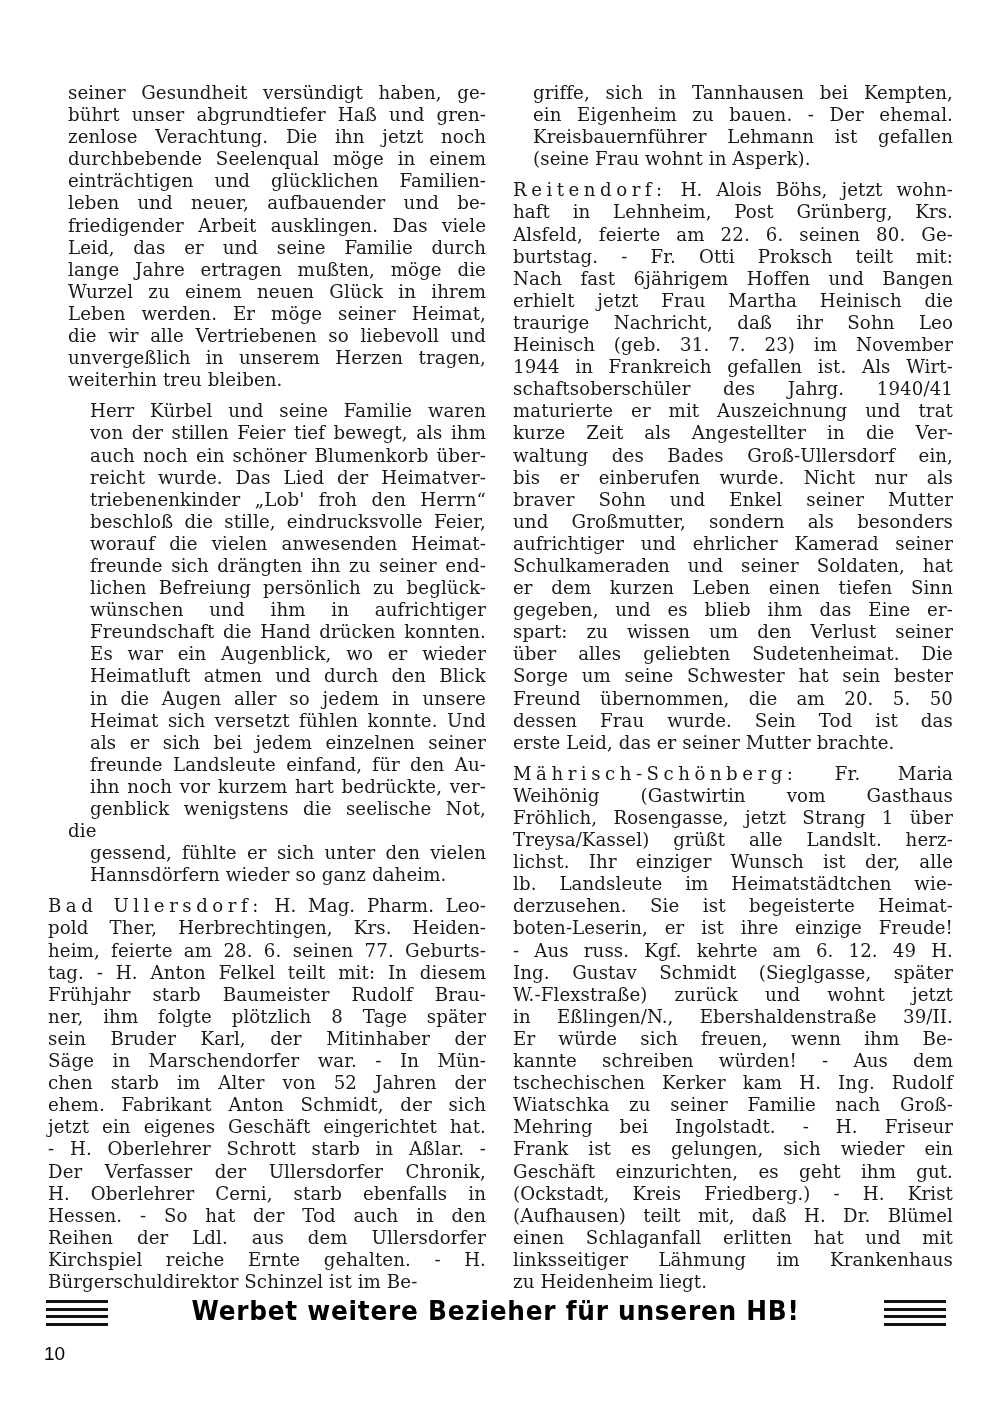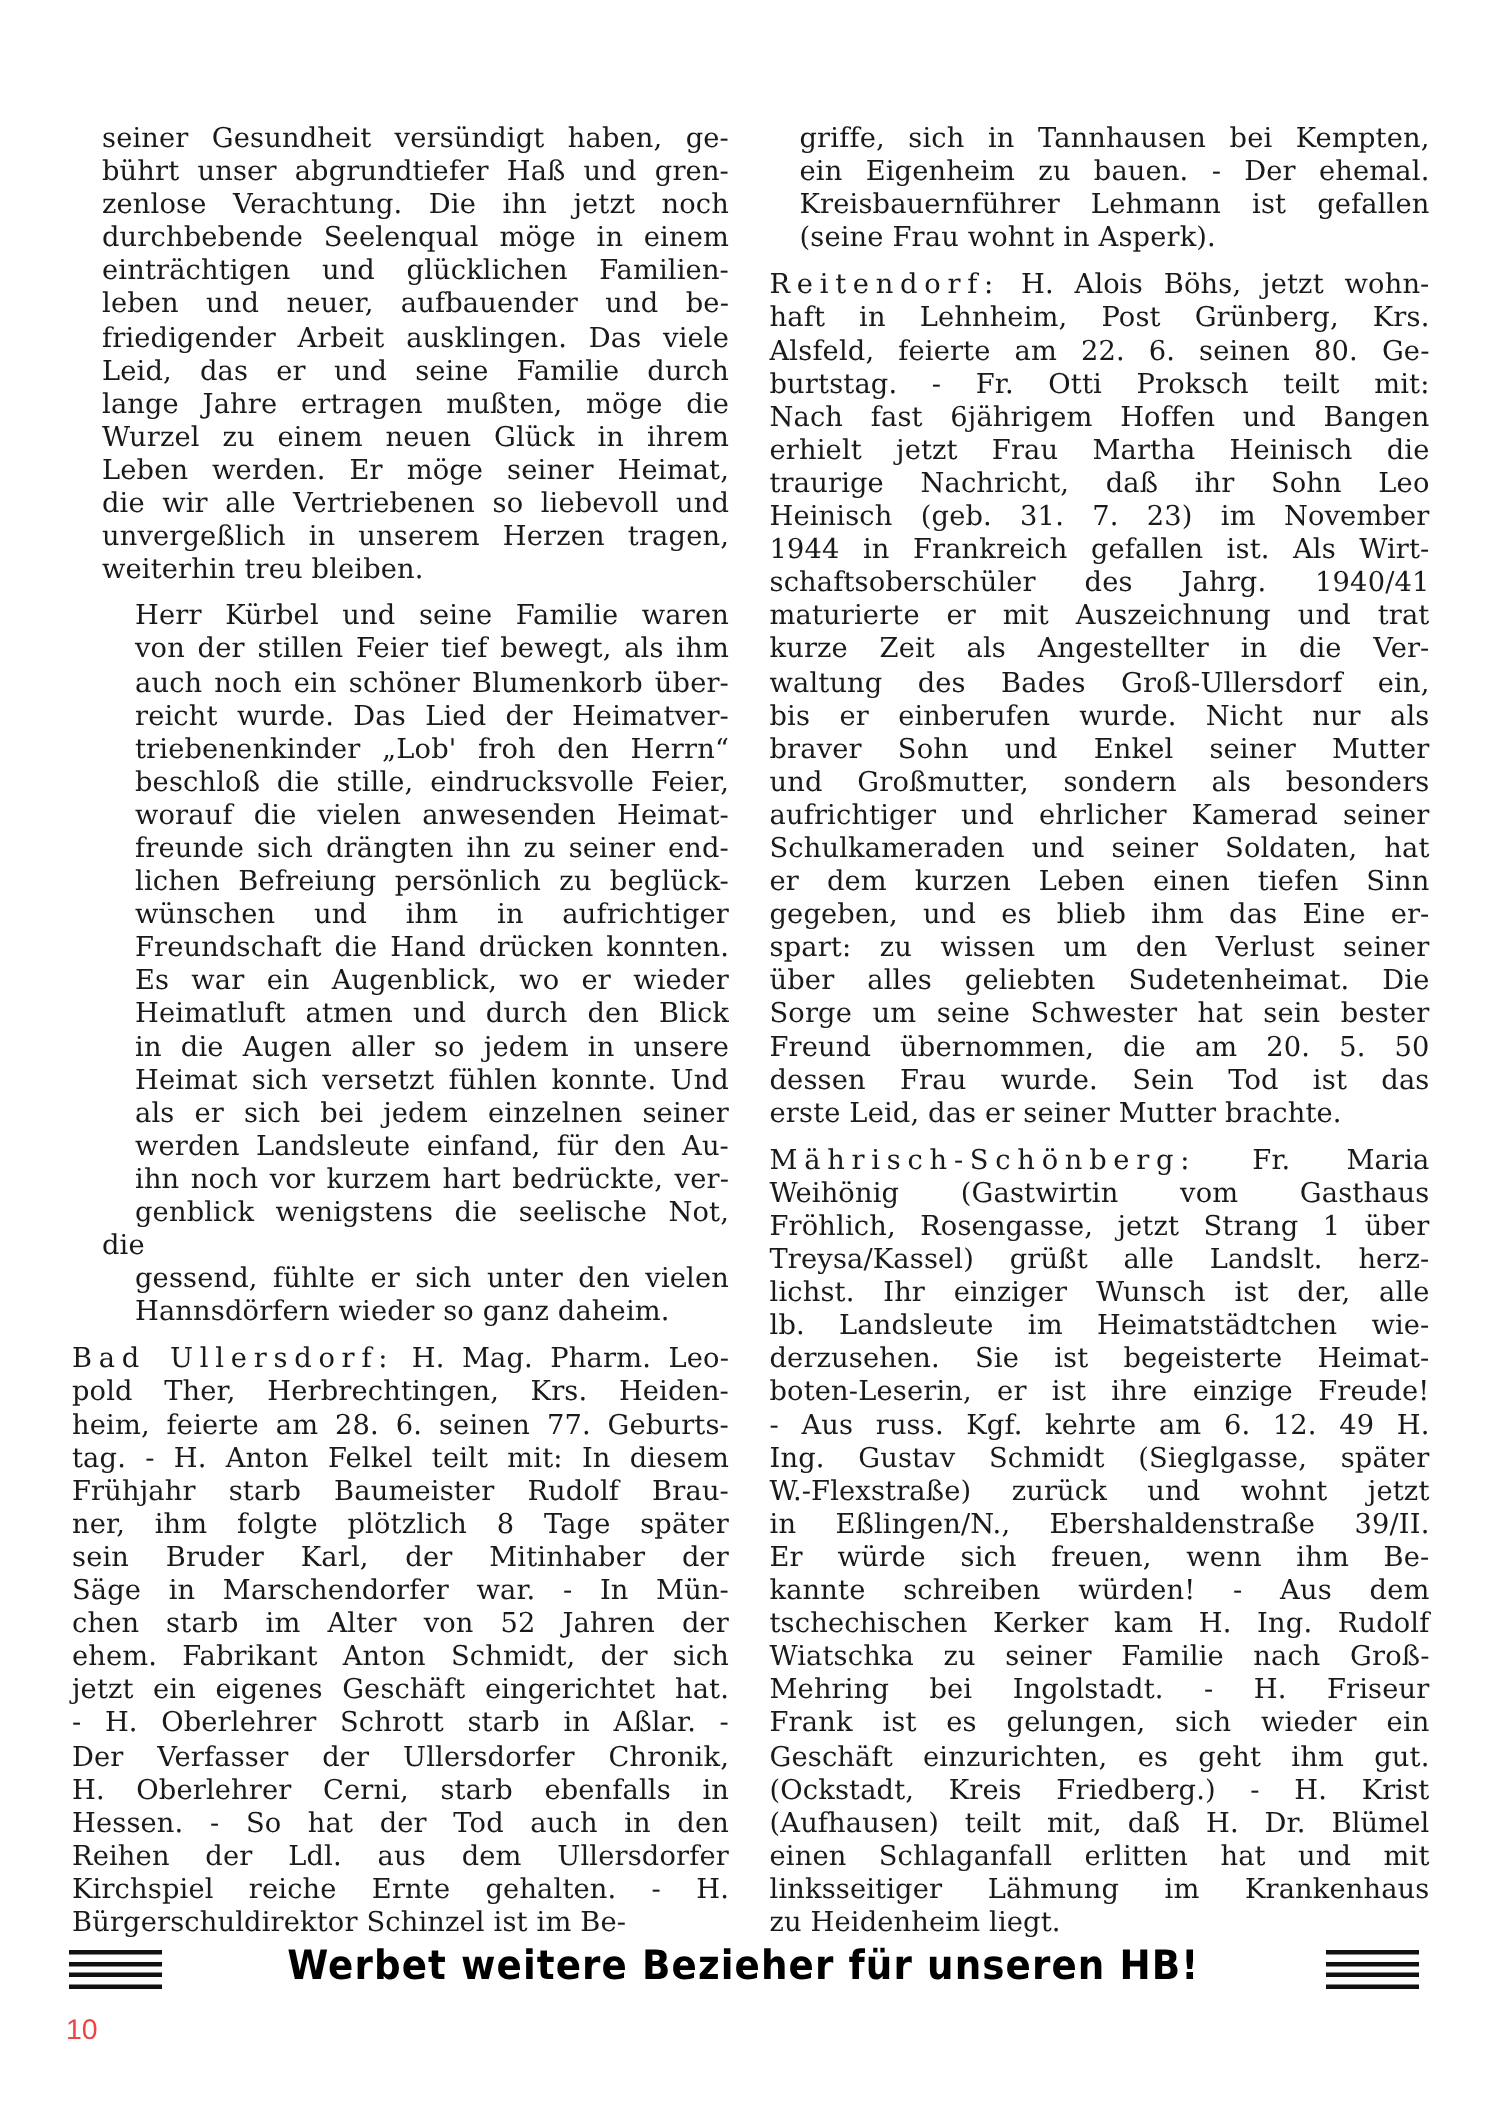--- a/index.html
+++ b/index.html
@@ -43,21 +43,21 @@
     letter-spacing: 0.8px;
     color: #000;
     transform: scaleX(0.92);
     white-space: nowrap;
   }
   .page-number {
     position: absolute;
     left: 44px; top: 1343px;
     font-family: "Liberation Sans", sans-serif;
     font-size: 19px;
-    color: #ef4444;
+    color: #000000;
   }
 </style>
 </head>
 <body>
 
 <div class="col col-left">
   <div class="para" id="p1">
       <span class="line-block">seiner Gesundheit versündigt haben, ge-</span>
       <span class="line-block">bührt unser abgrundtiefer Haß und gren-</span>
       <span class="line-block">zenlose Verachtung. Die ihn jetzt noch</span>
@@ -83,21 +83,21 @@
       <span class="line-block">worauf die vielen anwesenden Heimat-</span>
       <span class="line-block">freunde sich drängten ihn zu seiner end-</span>
       <span class="line-block">lichen Befreiung persönlich zu beglück-</span>
       <span class="line-block">wünschen und ihm in aufrichtiger</span>
       <span class="line-block">Freundschaft die Hand drücken konnten.</span>
       <span class="line-block">Es war ein Augenblick, wo er wieder</span>
       <span class="line-block">Heimatluft atmen und durch den Blick</span>
       <span class="line-block">in die Augen aller so jedem in unsere</span>
       <span class="line-block">Heimat sich versetzt fühlen konnte. Und</span>
       <span class="line-block">als er sich bei jedem einzelnen seiner</span>
-      <span class="line-block">werden Landsleute einfand, für den Au-</span>
+      <span class="line-block">freunde Landsleute einfand, für den Au-</span>
       <span class="line-block">ihn noch vor kurzem hart bedrückte, ver-</span>
       <span class="line-block">genblick wenigstens die seelische Not, die</span>
       <span class="line-block">gessend, fühlte er sich unter den vielen</span>
       <span class="line-block last">Hannsdörfern wieder so ganz daheim.</span>
     </div>
   <div class="entry">
     <span class="line-block"><span class="place">Bad Ullersdorf:</span><span> H. Mag. Pharm. Leo-</span></span>
     <span id="e1"><span class="line-block">pold Ther, Herbrechtingen, Krs. Heiden-</span><span class="line-block">heim, feierte am 28. 6. seinen 77. Geburts-</span><span class="line-block">tag. - H. Anton Felkel teilt mit: In diesem</span><span class="line-block">Frühjahr starb Baumeister Rudolf Brau-</span><span class="line-block">ner, ihm folgte plötzlich 8 Tage später</span><span class="line-block">sein Bruder Karl, der Mitinhaber der</span><span class="line-block">Säge in Marschendorfer war. - In Mün-</span><span class="line-block">chen starb im Alter von 52 Jahren der</span><span class="line-block">ehem. Fabrikant Anton Schmidt, der sich</span><span class="line-block">jetzt ein eigenes Geschäft eingerichtet hat.</span><span class="line-block">- H. Oberlehrer Schrott starb in Aßlar. -</span><span class="line-block">Der Verfasser der Ullersdorfer Chronik,</span><span class="line-block">H. Oberlehrer Cerni, starb ebenfalls in</span><span class="line-block">Hessen. - So hat der Tod auch in den</span><span class="line-block">Reihen der Ldl. aus dem Ullersdorfer</span><span class="line-block">Kirchspiel reiche Ernte gehalten. - H.</span><span class="line-block last">Bürgerschuldirektor Schinzel ist im Be-</span></span>
   </div>
 </div>

